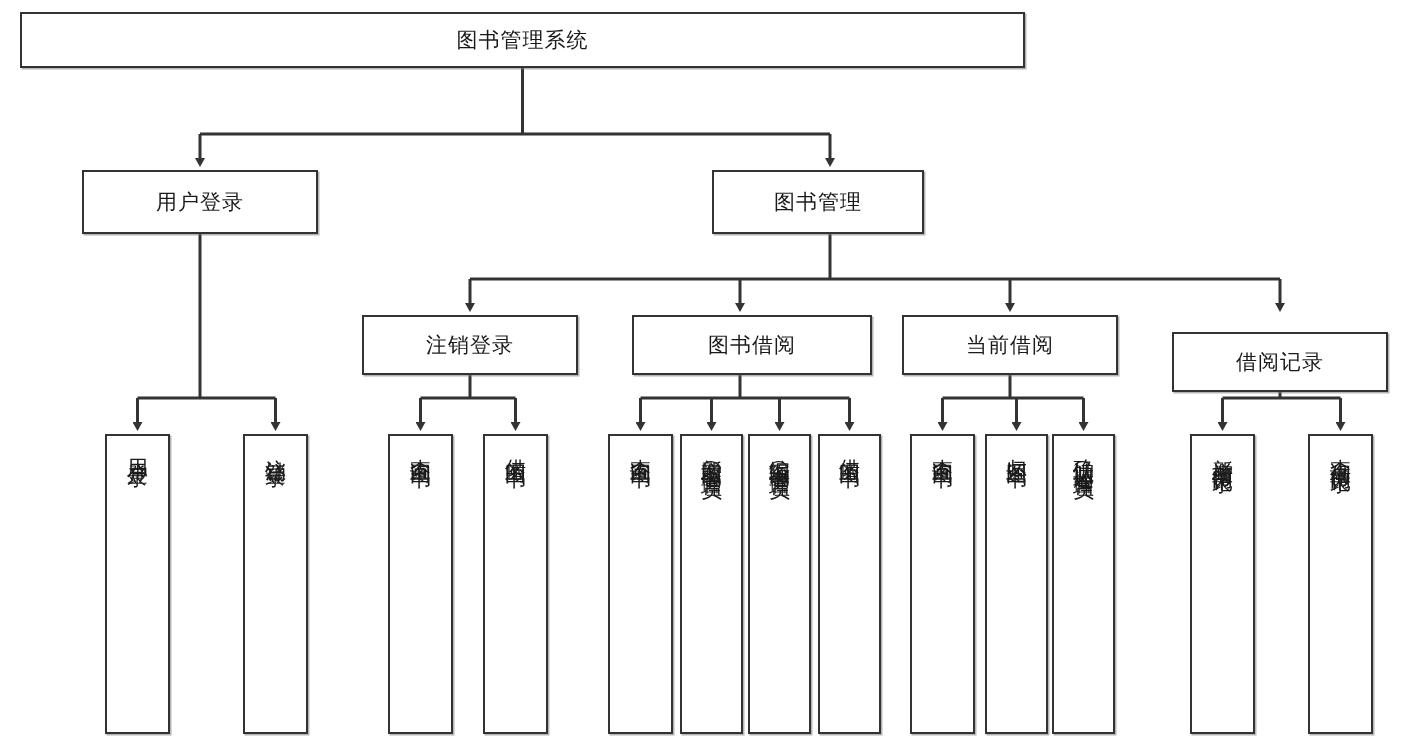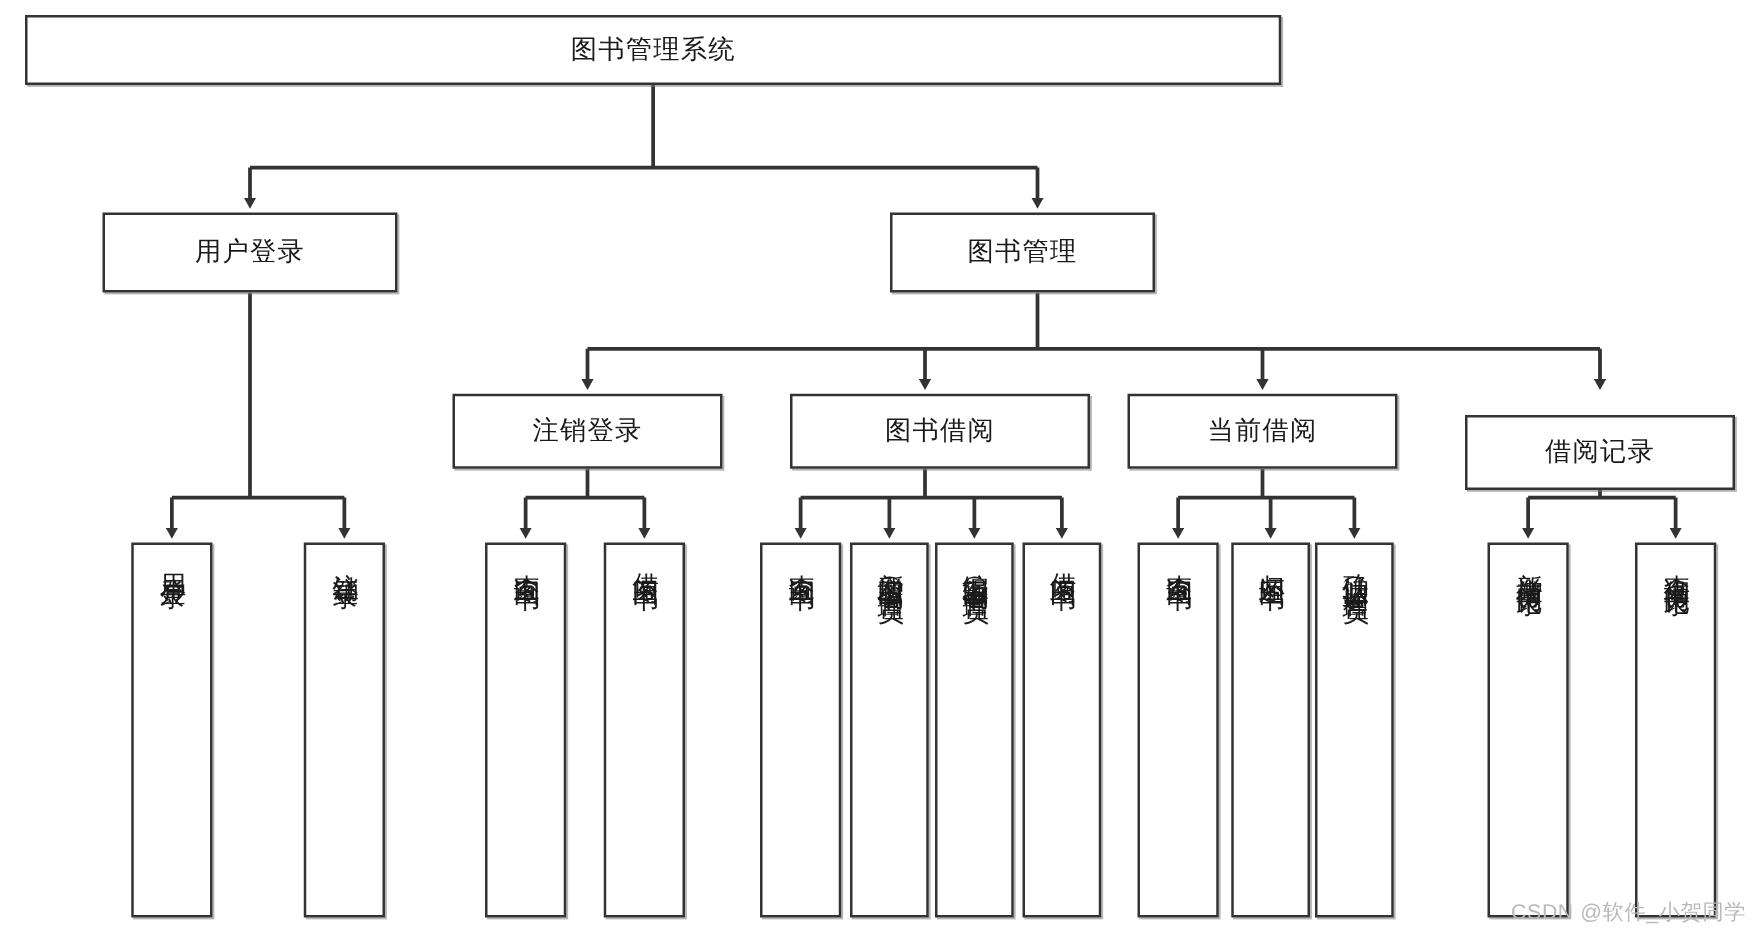--- a/index.html
+++ b/index.html
@@ -170,14 +170,13 @@
       <div class="node v-node" style="left: 1052px; top: 434px; width: 63px; height: 300px;">
         <span class="v-label">确认归还（管理员）</span>
       </div>
       <div class="node v-node" style="left: 1190px; top: 434px; width: 65px; height: 300px;">
         <span class="v-label">新增借阅记录</span>
       </div>
       <div class="node v-node" style="left: 1308px; top: 434px; width: 65px; height: 300px;">
         <span class="v-label">查询借阅记录</span>
       </div>
     </div>
-  <div id="watermark">CSDN @软件_小贺同学</div>
 </div>
 
 </body></html>

